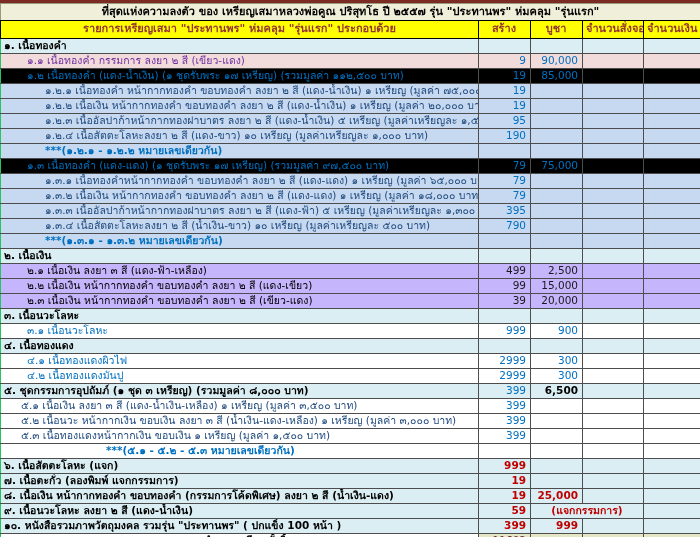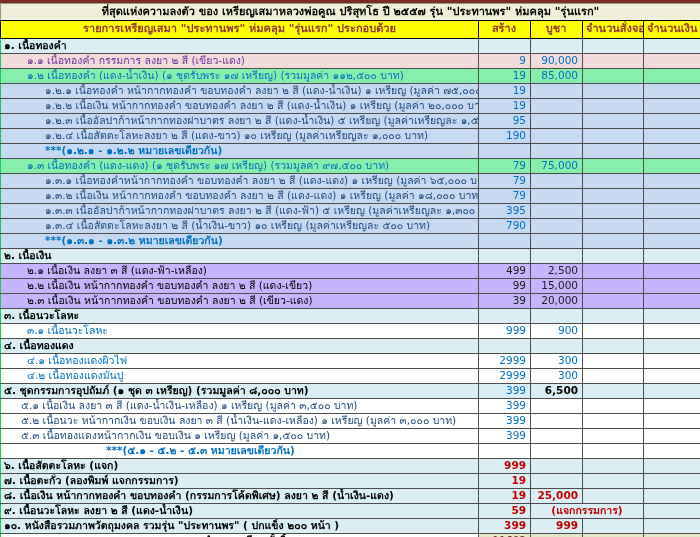--- a/index.html
+++ b/index.html
@@ -10,21 +10,21 @@
   td.c1{border-left:1px solid #22c55e;}
   td.v,th.v{border-left:1.5px solid #000;text-align:right;padding-right:4px;}
   td.last,th.last{border-right:1px solid #000;}
   
   .title-row td{background:#f0efda;text-align:center;font-weight:bold;font-size:11px;height:16px;color:#000;border:1px solid #9a9a7a;border-bottom:1px solid #000;}
   .head-row th{background:#ffff00;color:#963634;font-weight:bold;font-size:11px;height:17px;text-align:center;border:1px solid #000;}
   
   tr.section td{background:#daeef3;}
   tr.section td.lbl{font-weight:bold;color:#000;}
   tr.pink td{background:#f2dcdb;} tr.pink td.lbl{color:#7030a0;padding-left:26px;margin-left:24px;}
-  tr.yellow td{background:#86efac;} tr.yellow td.lbl{color:#0070c0;padding-left:26px;}
+  tr.yellow td{background:#000000;} tr.yellow td.lbl{color:#0070c0;padding-left:26px;}
   tr.sub td{background:#c6d9f1;} tr.sub td.lbl{color:#1f497d;padding-left:44px;}
   tr.sub-note td{background:#c6d9f1;} tr.sub-note td.lbl{color:#0070c0;padding-left:44px;font-weight:bold;}
   tr.plain td{background:#c4b5fd;} tr.plain td.lbl{color:#000;padding-left:26px;}
   tr.plain-blue td{background:#fff;} tr.plain-blue td.lbl{color:#0070c0;padding-left:26px;}
   tr.plain-navy td{background:#fff;} tr.plain-navy td.lbl{color:#1f497d;padding-left:20px;}
   tr.plain-note td{background:#fff;} tr.plain-note td.lbl{color:#0070c0;padding-left:105px;font-weight:bold;}
   
   .v-blue{color:#0070c0;} .v-red{color:#c00000;font-weight:bold;} .v-dark{color:#1a1a1a;}
   .v-dark-b{color:#000;font-weight:bold;}
   td.note-span{color:#c00000;font-weight:bold;text-align:center;border-left:1.5px solid #000;}
@@ -274,21 +274,21 @@
           <td class="v v-red"></td>
           <td class="v last v-red"></td>
         </tr>
         <tr class="section">
           <td class="lbl c1">๙. เนื้อนวะโลหะ ลงยา ๒ สี (แดง-น้ำเงิน)</td>
           <td class="v v-red">59</td>
           <td class="note-span" colspan="2">(แจกกรรมการ)</td>
           <td class="v last v-red"></td>
         </tr>
         <tr class="section">
-          <td class="lbl c1">๑๐. หนังสือรวมภาพวัตถุมงคล รวมรุ่น "ประทานพร" ( ปกแข็ง ๒๐๐ หน้า )</td>
+          <td class="lbl c1">๑๐. หนังสือรวมภาพวัตถุมงคล รวมรุ่น "ประทานพร" ( ปกแข็ง 100 หน้า )</td>
           <td class="v v-red">399</td>
           <td class="v v-red">999</td>
           <td class="v v-red"></td>
           <td class="v last v-red"></td>
         </tr>
         <tr class="total">
         <td class="lbl c1">รวมจำนวนเหรียญทั้งสิ้น</td>
         <td class="v">11602</td>
         <td class="v fill"></td>
         <td class="v fill"></td>

